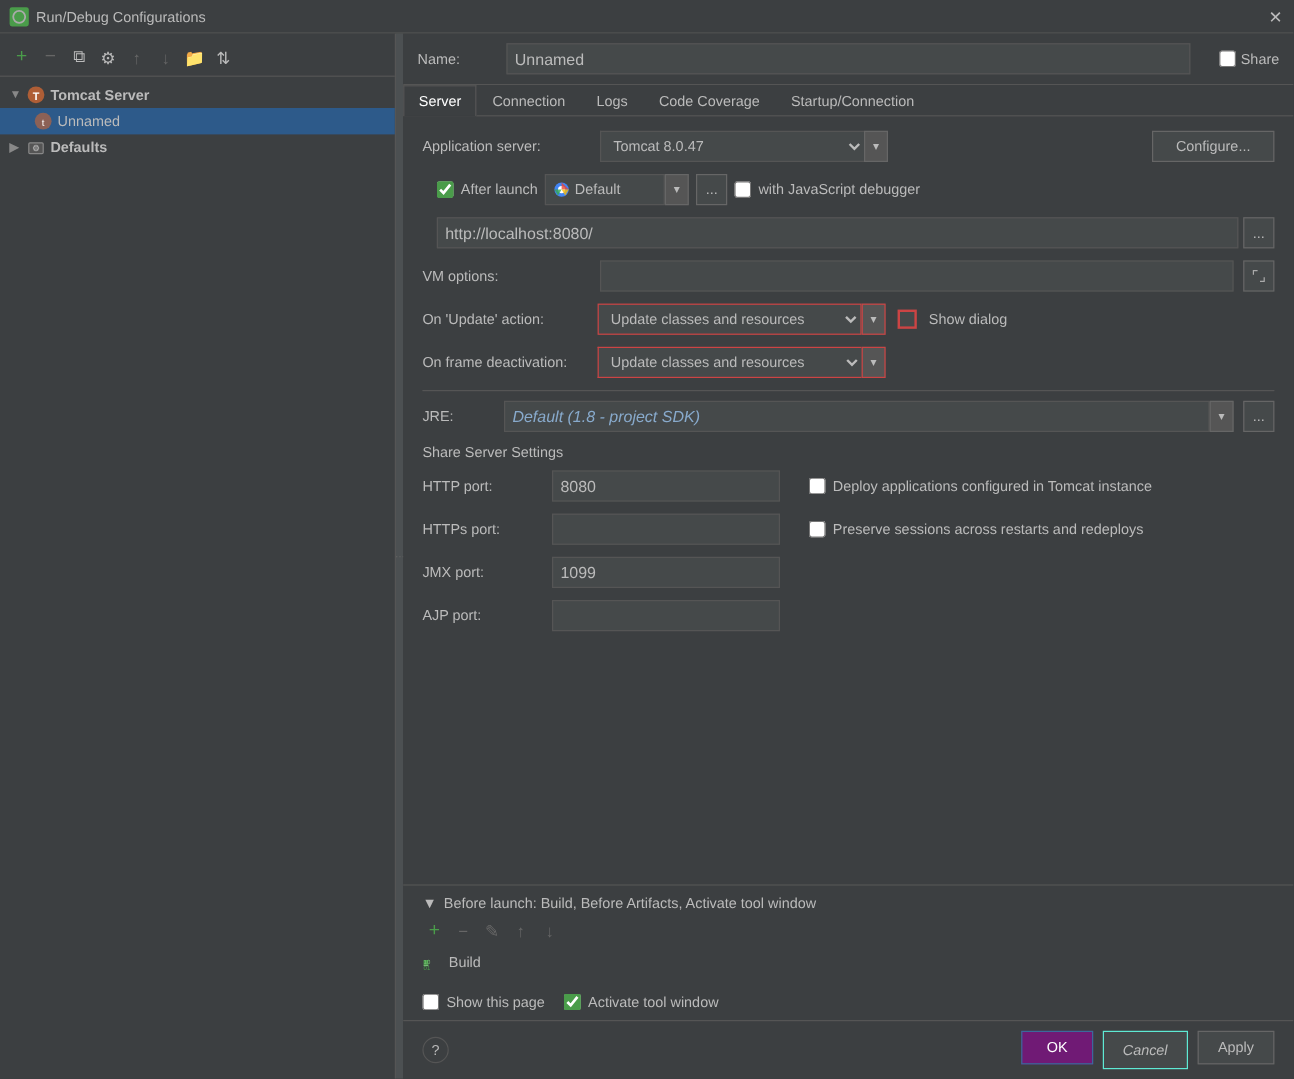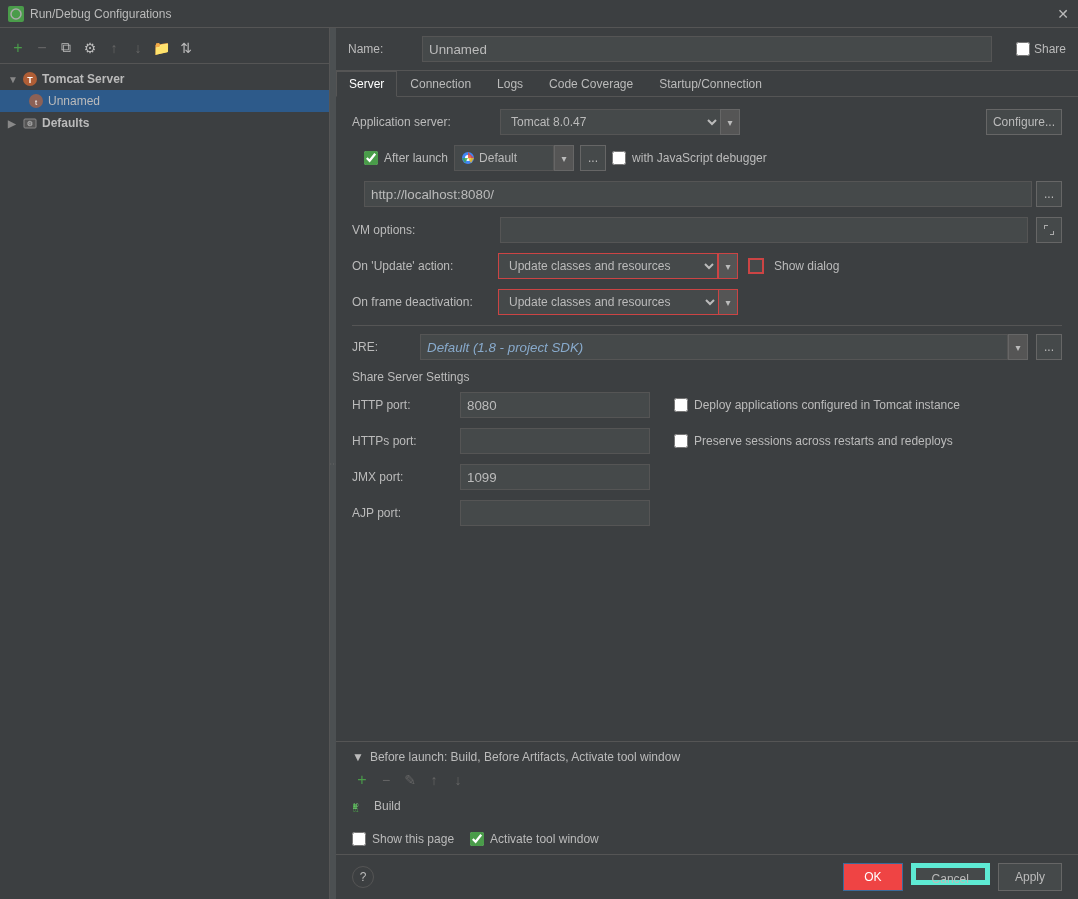--- a/index.html
+++ b/index.html
@@ -156,21 +156,21 @@
     }
     .form-label {
       min-width: 140px;
       color: #bbbbbb;
       font-size: 12px;
     }
     .select-btn {
       background: #45494a;
       border: 1px solid #666;
       color: #bbbbbb;
-      padding: 3px 6px;
+      padding: 3px 19px;
       height: 26px;
       cursor: pointer;
       font-size: 12px;
     }
     .checkbox-row {
       display: flex;
       align-items: center;
       gap: 6px;
       margin-bottom: 10px;
     }
@@ -314,36 +314,37 @@
       background: transparent;
       color: #bbbbbb;
       cursor: pointer;
       display: flex; align-items: center; justify-content: center;
       font-size: 12px;
     }
     .action-buttons {
       display: flex; gap: 8px;
     }
     .btn-ok {
-      background: #ef4444;
+      background: #701a75;
       border: 1px solid #3a6a9a;
       color: white;
       padding: 4px 20px;
       height: 28px;
       cursor: pointer;
       font-size: 12px;
     }
     .btn-cancel {
       background: #45494a;
-      border: 5px solid #5eead4;
+      border: 1px solid #5eead4;
       color: #bbbbbb;
       padding: 4px 16px;
-      height: 22px;
-      cursor: pointer;
-      font-size: 12px;
+      height: 32px;
+      cursor: pointer;
+      font-size: 12px;
+      font-style: italic;
     }
     .btn-apply {
       background: #45494a;
       border: 1px solid #666;
       color: #bbbbbb;
       padding: 4px 16px;
       height: 28px;
       cursor: pointer;
       font-size: 12px;
     }

